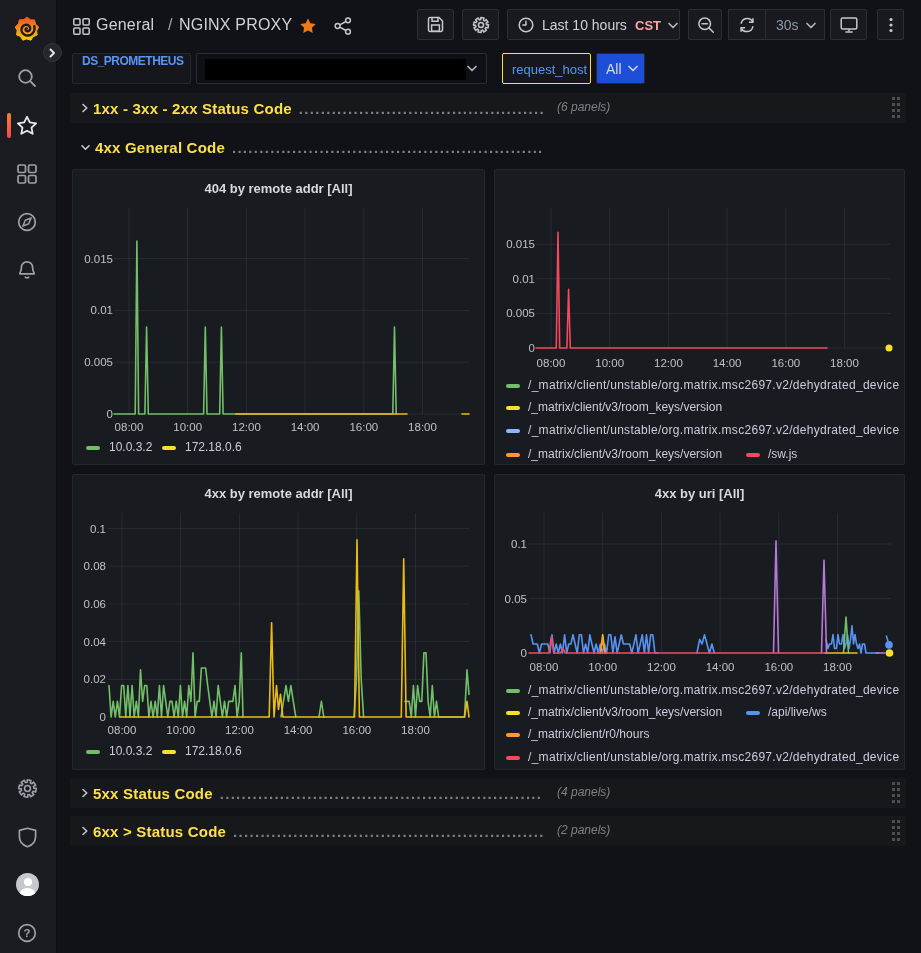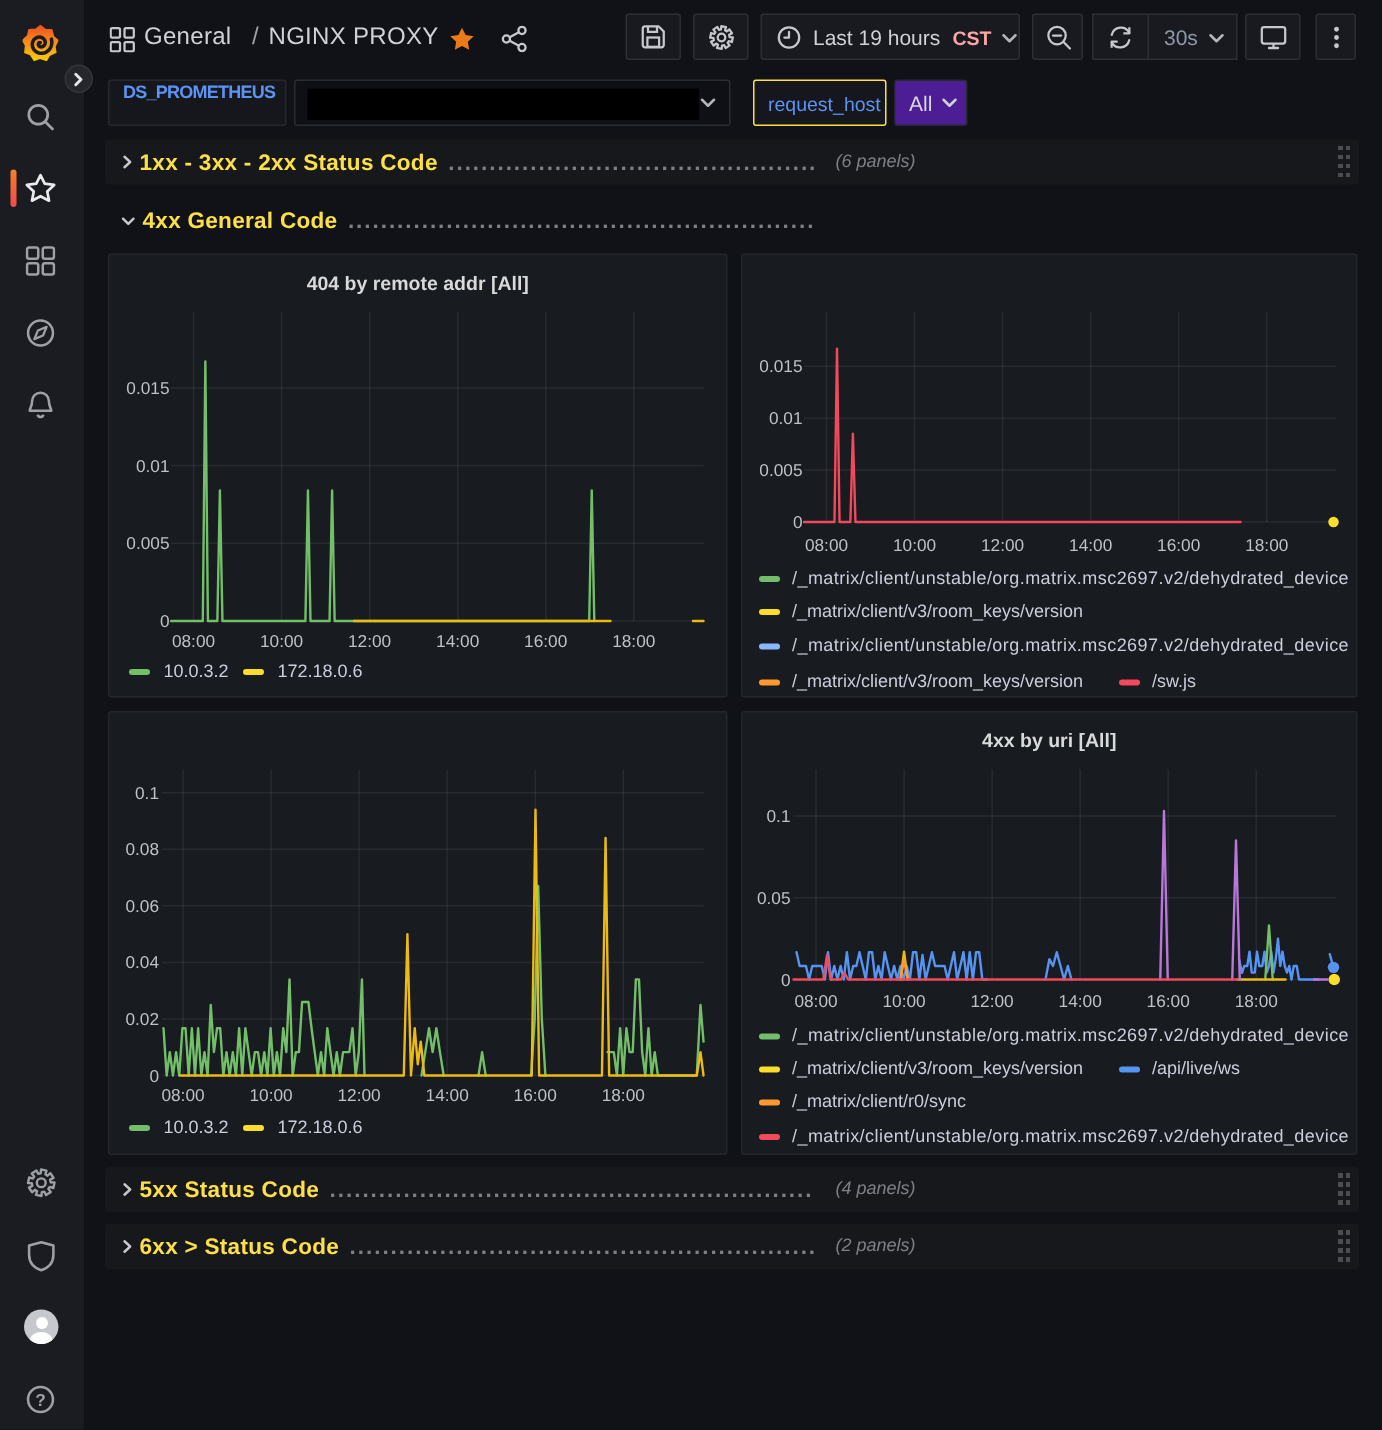--- a/index.html
+++ b/index.html
@@ -102,21 +102,21 @@
         <path d="M8.85,1.44 L12.03,2.07 L11.36,4.14 L12.59,4.96 L14.24,3.55 L16.04,6.24 L14.10,7.23 L14.39,8.68 L16.56,8.85 L15.93,12.03 L13.86,11.36 L13.04,12.59 L14.45,14.24 L11.76,16.04 L10.77,14.10 L9.32,14.39 L9.15,16.56 L5.97,15.93 L6.64,13.86 L5.41,13.04 L3.76,14.45 L1.96,11.76 L3.90,10.77 L3.61,9.32 L1.44,9.15 L2.07,5.97 L4.14,6.64 L4.96,5.41 L3.55,3.76 L6.24,1.96 L7.23,3.90 L8.68,3.61 Z" fill="none" stroke="#c7c8cd" stroke-width="1.5" stroke-linejoin="round"></path>
         <circle cx="9.0" cy="9.0" r="2.5200000000000005" fill="none" stroke="#c7c8cd" stroke-width="1.5"></circle>
       </svg>
     </div>
   </div>
 <div class="abs" style="left:507px;top:9px;width:173px;height:31px;background:#181a1f;border:1px solid #2c2e33;border-radius:2px;">
     <svg style="position:absolute;left:10px;top:7px" width="16" height="16" viewBox="0 0 16 16">
 <circle cx="8" cy="8" r="6.8" fill="none" stroke="#c7c8cd" stroke-width="1.5"></circle>
 <path d="M8 4.3 L8 8 L4.9 8" fill="none" stroke="#c7c8cd" stroke-width="1.5" stroke-linecap="round" stroke-linejoin="round"></path>
     </svg>
-    <div style="position:absolute;left:34px;top:7px;font-size:14px;color:#d0d1d6;">Last 19 hours</div>
+    <div style="position:absolute;left:34px;top:7px;font-size:14px;color:#d0d1d6;">Last 10 hours</div>
     <div style="position:absolute;left:127px;top:8px;font-size:13px;font-weight:bold;color:#fca5a5;">CST</div>
     <svg style="position:absolute;left:159px;top:12px" width="12" height="8" viewBox="0 0 12 8">
       <path d="M2 1.5 L6 5.5 L10 1.5" fill="none" stroke="#b4b5ba" stroke-width="1.7" stroke-linecap="round" stroke-linejoin="round"></path>
     </svg>
   </div>
 <div class="abs" style="left:688px;top:9px;width:34px;height:31px;background:#181a1f;border:1px solid #2c2e33;border-radius:2px;">
     <svg style="position:absolute;left:8px;top:6px" width="18" height="18" viewBox="0 0 18 18">
 <circle cx="7.7" cy="7.7" r="5.8" fill="none" stroke="#c7c8cd" stroke-width="1.5"></circle>
 <line x1="12" y1="12" x2="16.3" y2="16.3" stroke="#c7c8cd" stroke-width="1.5" stroke-linecap="round"></line>
 <line x1="5" y1="7.7" x2="10.4" y2="7.7" stroke="#c7c8cd" stroke-width="1.5" stroke-linecap="round"></line>
@@ -154,21 +154,21 @@
   </div>
 <div class="abs" style="left:196px;top:53px;width:291px;height:31px;background:#0f1015;border:1px solid #2a2c31;border-radius:2px;">
 <div style="position:absolute;left:8px;top:5px;width:261px;height:21px;background:#000;"></div>
   </div>
 <svg style="position:absolute;left:466px;top:65px" width="12" height="8" viewBox="0 0 12 8">
     <path d="M2 1.5 L6 5.5 L10 1.5" fill="none" stroke="#b4b5ba" stroke-width="1.7" stroke-linecap="round" stroke-linejoin="round"></path>
   </svg>
 <div class="abs" style="left:502px;top:53px;width:89px;height:31px;background:#16171c;border:1px solid #fde047;border-radius:2px;">
 <div style="position:absolute;left:9px;top:8px;font-size:13px;color:#5b94f5;">request_host</div>
   </div>
-<div class="abs" style="left:596px;top:53px;width:49px;height:31px;background:#4c1d95;border:1px solid #26282e;border-radius:2px;">
+<div class="abs" style="left:596px;top:53px;width:49px;height:31px;background:#1d4ed8;border:1px solid #26282e;border-radius:2px;">
 <div style="position:absolute;left:9px;top:7px;font-size:14px;color:#d8d9da;">All</div>
   </div>
 <svg style="position:absolute;left:627px;top:65px" width="12" height="8" viewBox="0 0 12 8">
     <path d="M2 1.5 L6 5.5 L10 1.5" fill="none" stroke="#d0d1d6" stroke-width="1.7" stroke-linecap="round" stroke-linejoin="round"></path>
   </svg>
 <div class="rowhead rowbg" style="top:93px;">
     <div class="rowflex" style="width:463px;">
       <svg width="9" height="12" viewBox="0 0 9 12" style="flex:none">
         <path d="M3 2.5 L6.8 6 L3 9.5" fill="none" stroke="#c7c8cd" stroke-width="1.6" stroke-linecap="round" stroke-linejoin="round"></path>
       </svg>
@@ -260,20 +260,21 @@
     <div style="position:absolute;left:11px;top:236px;width:14px;height:4px;border-radius:2px;background:#fade2a"></div>
     <div style="position:absolute;left:33px;top:230px;font-size:12px;color:#ccccdc;white-space:nowrap;">/_matrix/client/v3/room_keys/version</div>
     <div style="position:absolute;left:11px;top:259px;width:14px;height:4px;border-radius:2px;background:#8ab8ff"></div>
     <div style="position:absolute;left:33px;top:253px;font-size:12px;color:#ccccdc;white-space:nowrap;letter-spacing:0.3px;">/_matrix/client/unstable/org.matrix.msc2697.v2/dehydrated_device</div>
     <div style="position:absolute;left:11px;top:283px;width:14px;height:4px;border-radius:2px;background:#ff9830"></div>
     <div style="position:absolute;left:33px;top:277px;font-size:12px;color:#ccccdc;white-space:nowrap;">/_matrix/client/v3/room_keys/version</div>
     <div style="position:absolute;left:251px;top:283px;width:14px;height:4px;border-radius:2px;background:#f2495c"></div>
     <div style="position:absolute;left:273px;top:277px;font-size:12px;color:#ccccdc;white-space:nowrap;">/sw.js</div>
   </div>
 <div class="panel" style="left:72px;top:474px;width:413px;height:296px;">
+    <div class="ptitle">4xx by remote addr [All]</div>
     <svg width="413" height="296" viewBox="0 0 413 296" style="position:absolute;left:0;top:0">
 <line x1="35" y1="204.3" x2="396" y2="204.3" stroke="rgba(204,204,220,0.09)" stroke-width="1"></line>
 <line x1="35" y1="166.6" x2="396" y2="166.6" stroke="rgba(204,204,220,0.09)" stroke-width="1"></line>
 <line x1="35" y1="128.9" x2="396" y2="128.9" stroke="rgba(204,204,220,0.09)" stroke-width="1"></line>
 <line x1="35" y1="91.2" x2="396" y2="91.2" stroke="rgba(204,204,220,0.09)" stroke-width="1"></line>
 <line x1="35" y1="53.5" x2="396" y2="53.5" stroke="rgba(204,204,220,0.09)" stroke-width="1"></line>
 <line x1="35" y1="242" x2="396" y2="242" stroke="rgba(204,204,220,0.09)" stroke-width="1"></line>
 <line x1="49.0" y1="38" x2="49.0" y2="242" stroke="rgba(204,204,220,0.09)" stroke-width="1"></line>
 <line x1="107.7" y1="38" x2="107.7" y2="242" stroke="rgba(204,204,220,0.09)" stroke-width="1"></line>
 <line x1="166.4" y1="38" x2="166.4" y2="242" stroke="rgba(204,204,220,0.09)" stroke-width="1"></line>
@@ -340,21 +341,21 @@
 <path d="M381.0,178.0 L390.0,178.0" fill="none" stroke="#b877d9" stroke-width="1.6" stroke-opacity="1.0" stroke-linejoin="round" stroke-linecap="round"></path>
 <path d="M34.0,178.0 L53.9,178.0 L56.3,161.7 L58.7,178.0 L65.6,178.0 L68.0,173.6 L70.4,178.0 L330.0,178.0" fill="none" stroke="#f2495c" stroke-width="1.6" stroke-opacity="1.0" stroke-linejoin="round" stroke-linecap="round"></path>
 </svg>
     <div style="position:absolute;left:11px;top:214px;width:14px;height:4px;border-radius:2px;background:#73bf69"></div>
     <div style="position:absolute;left:33px;top:208px;font-size:12px;color:#ccccdc;white-space:nowrap;letter-spacing:0.3px;">/_matrix/client/unstable/org.matrix.msc2697.v2/dehydrated_device</div>
     <div style="position:absolute;left:11px;top:236px;width:14px;height:4px;border-radius:2px;background:#fade2a"></div>
     <div style="position:absolute;left:33px;top:230px;font-size:12px;color:#ccccdc;white-space:nowrap;">/_matrix/client/v3/room_keys/version</div>
     <div style="position:absolute;left:251px;top:236px;width:14px;height:4px;border-radius:2px;background:#5794f2"></div>
     <div style="position:absolute;left:273px;top:230px;font-size:12px;color:#ccccdc;white-space:nowrap;">/api/live/ws</div>
     <div style="position:absolute;left:11px;top:258px;width:14px;height:4px;border-radius:2px;background:#ff9830"></div>
-    <div style="position:absolute;left:33px;top:252px;font-size:12px;color:#ccccdc;white-space:nowrap;">/_matrix/client/r0/sync</div>
+    <div style="position:absolute;left:33px;top:252px;font-size:12px;color:#ccccdc;white-space:nowrap;">/_matrix/client/r0/hours</div>
     <div style="position:absolute;left:11px;top:281px;width:14px;height:4px;border-radius:2px;background:#f2495c"></div>
     <div style="position:absolute;left:33px;top:275px;font-size:12px;color:#ccccdc;white-space:nowrap;letter-spacing:0.3px;">/_matrix/client/unstable/org.matrix.msc2697.v2/dehydrated_device</div>
   </div>
 <div class="rowhead rowbg" style="top:778px;">
     <div class="rowflex" style="width:463px;">
       <svg width="9" height="12" viewBox="0 0 9 12" style="flex:none">
         <path d="M3 2.5 L6.8 6 L3 9.5" fill="none" stroke="#c7c8cd" stroke-width="1.6" stroke-linecap="round" stroke-linejoin="round"></path>
       </svg>
       <span class="rowtitle">5xx Status Code</span>
       <span class="dots" style="flex:1">..........................................................................................</span>

